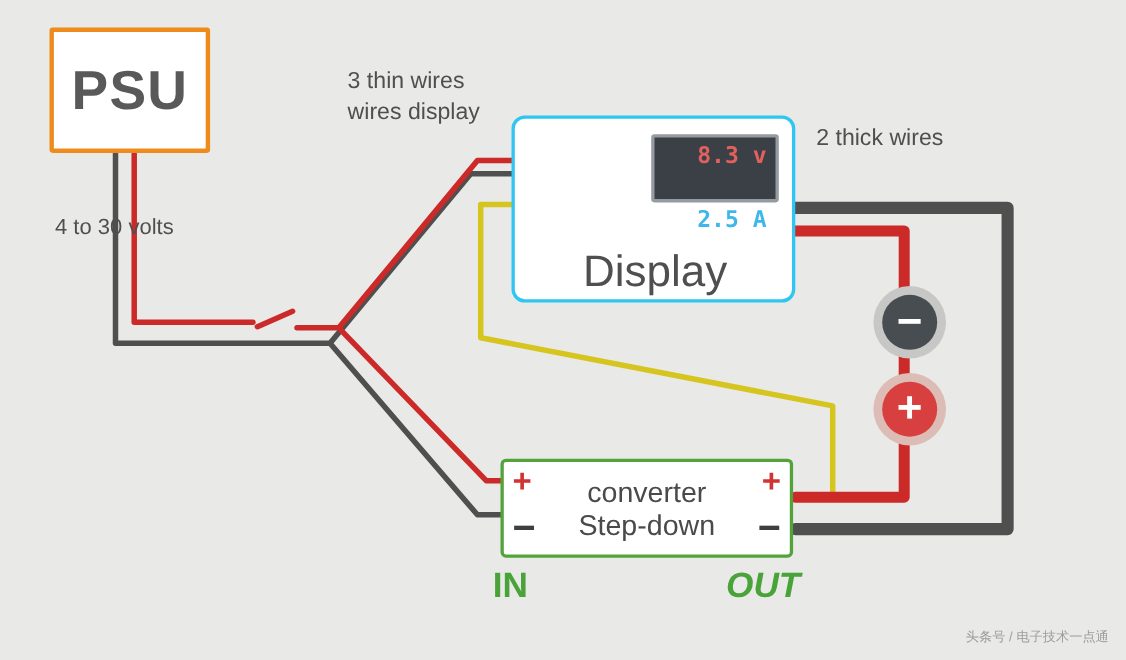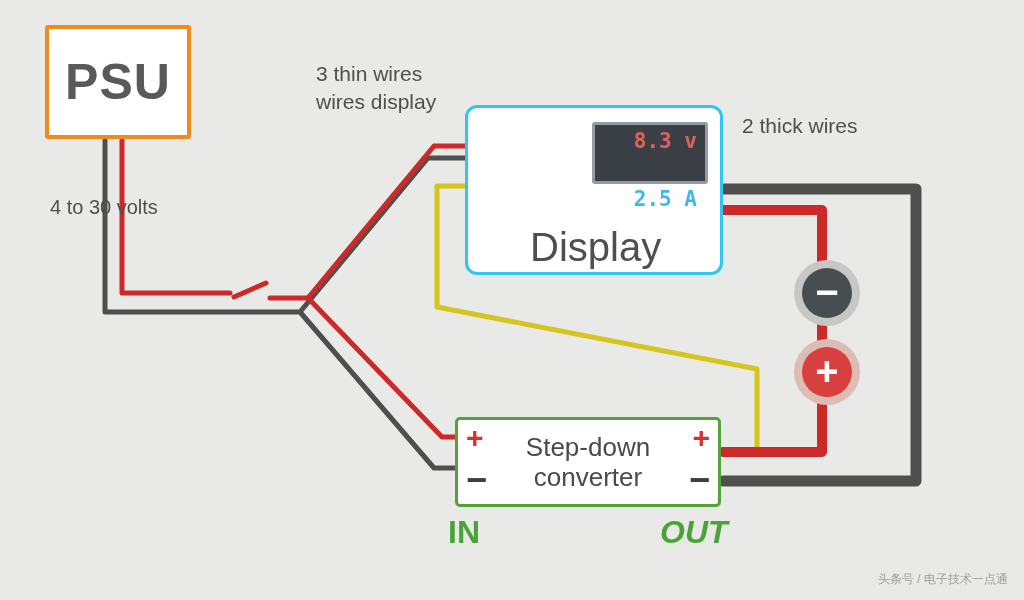--- a/index.html
+++ b/index.html
@@ -82,22 +82,22 @@
     </div>
     <div id="display-label">Display</div>
   </div>
 
   <div class="box" id="converter-box">
     <span class="conv-mark conv-plus tl">+</span>
     <span class="conv-mark conv-plus tr">+</span>
     <span class="conv-mark conv-minus bl">−</span>
     <span class="conv-mark conv-minus br">−</span>
     <div class="conv-center">
+      <span>converter</span>
       <span>Step-down</span>
-      <span>converter</span>
     </div>
   </div>
 
   <div class="port-label" id="label-in">IN</div>
   <div class="port-label" id="label-out">OUT</div>
 
   <div class="halo" id="term-minus">
     <div class="core">
       <span>−</span>
     </div>

